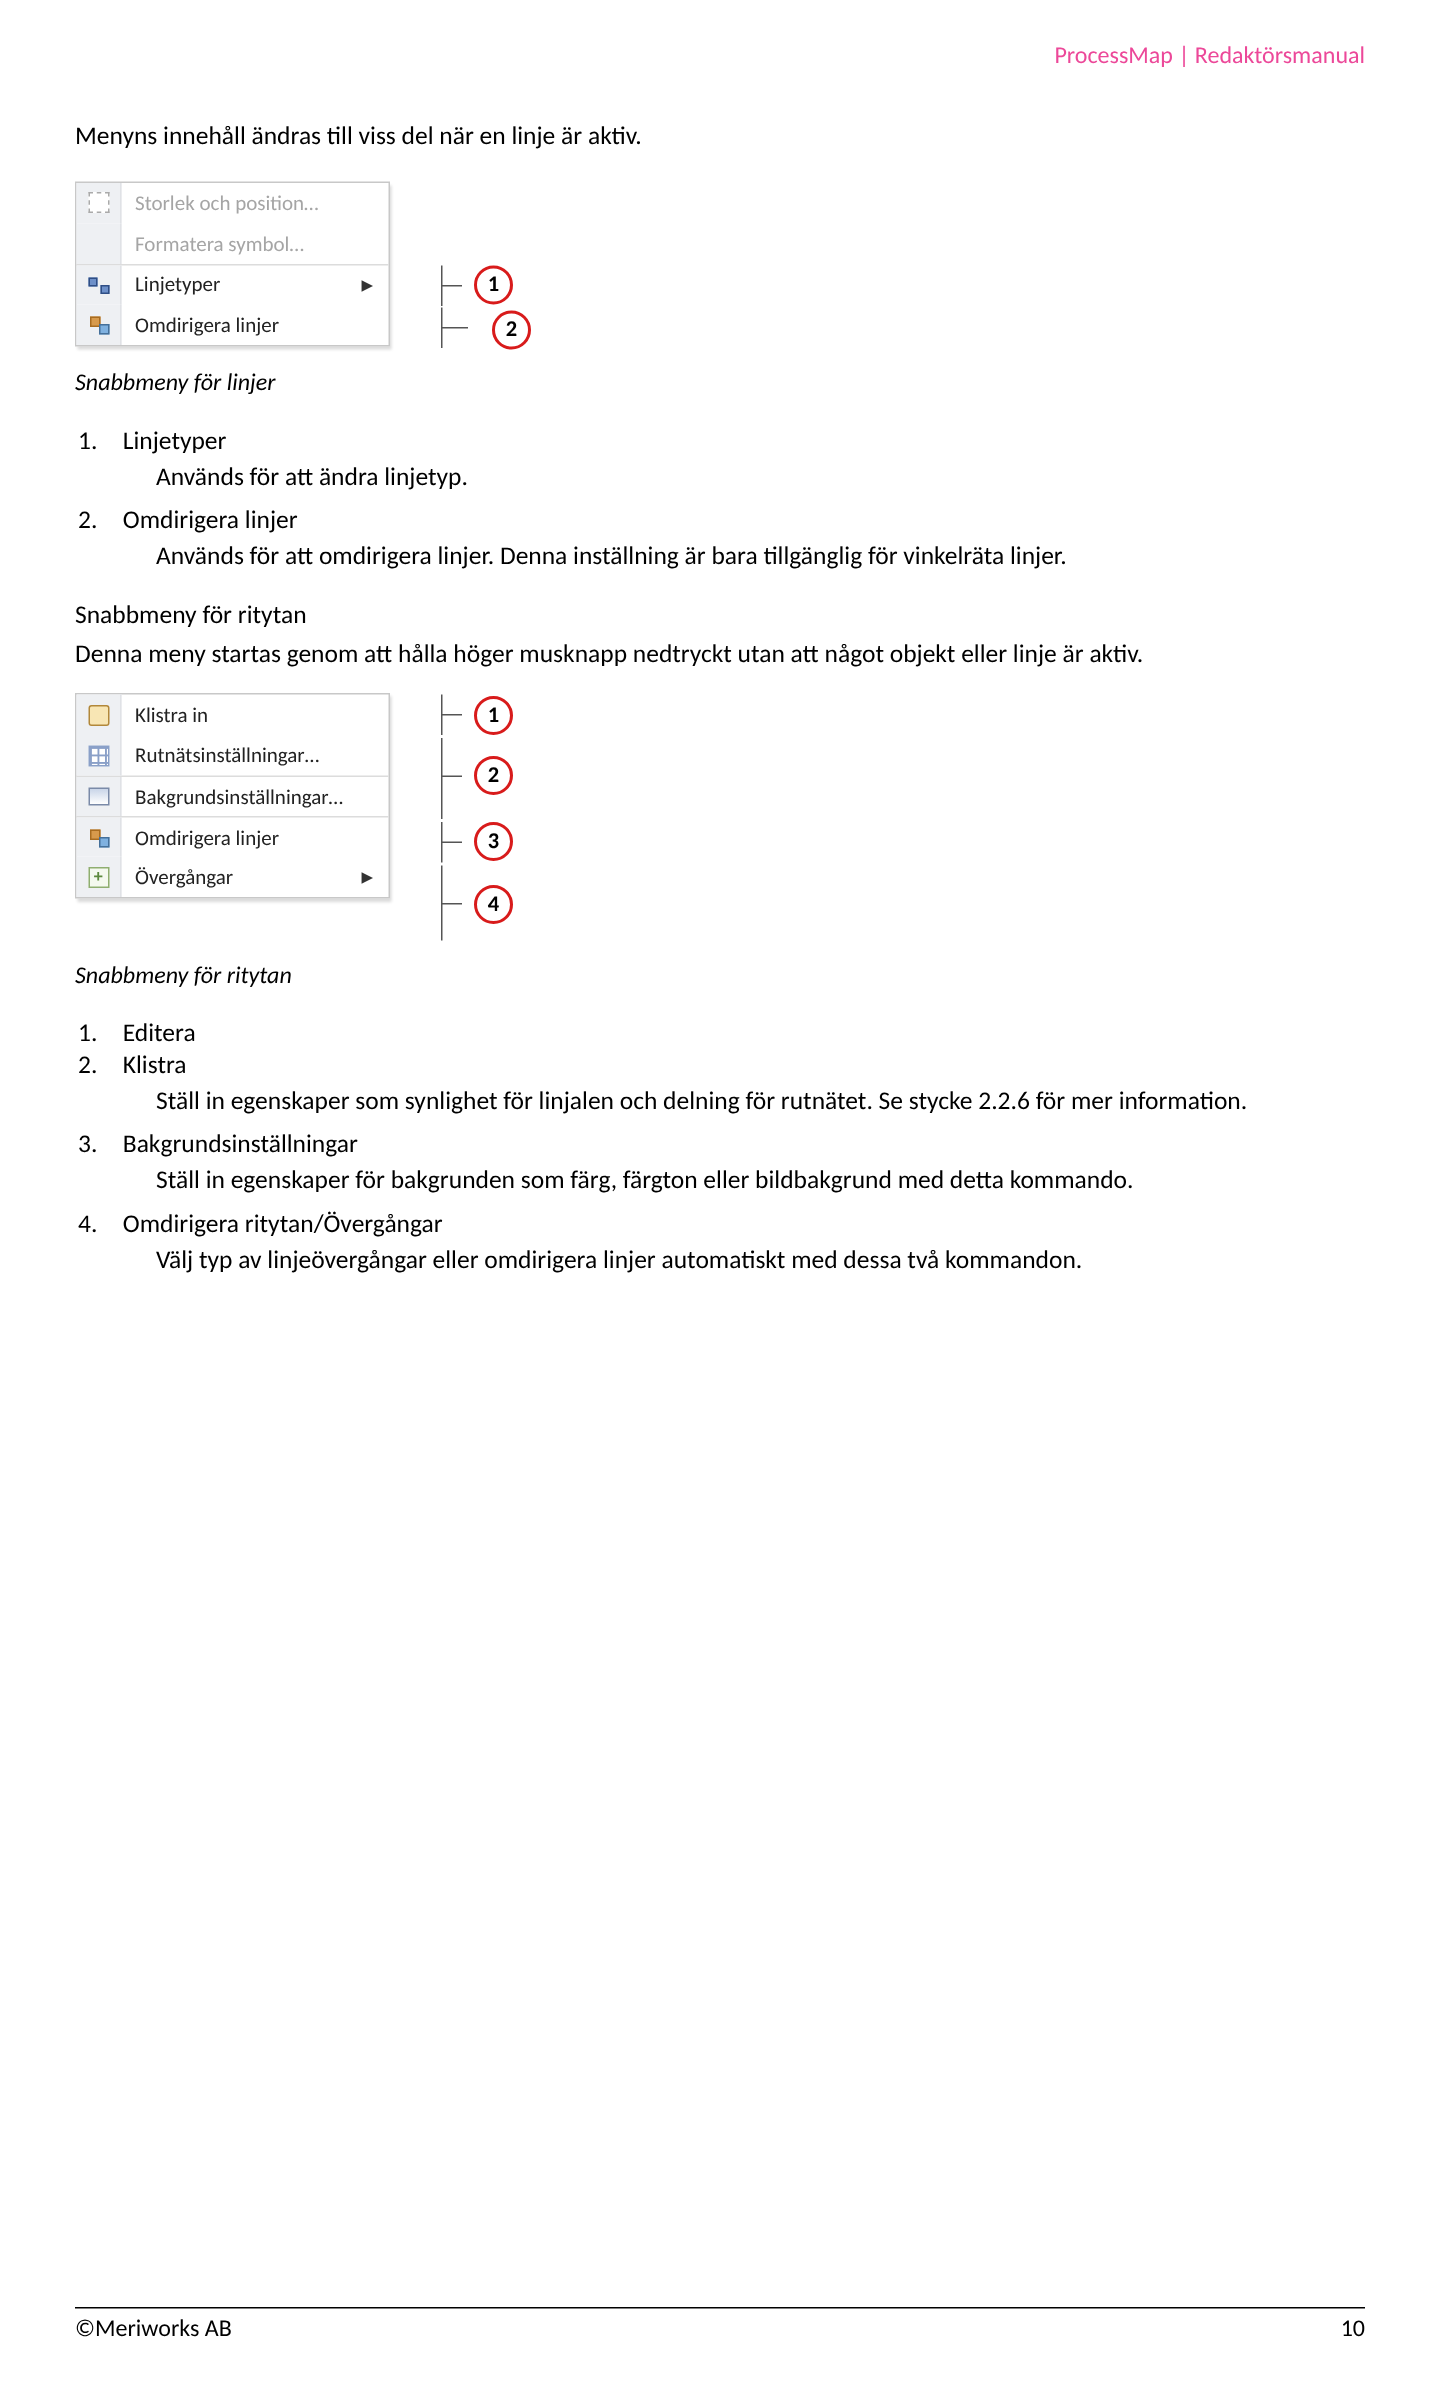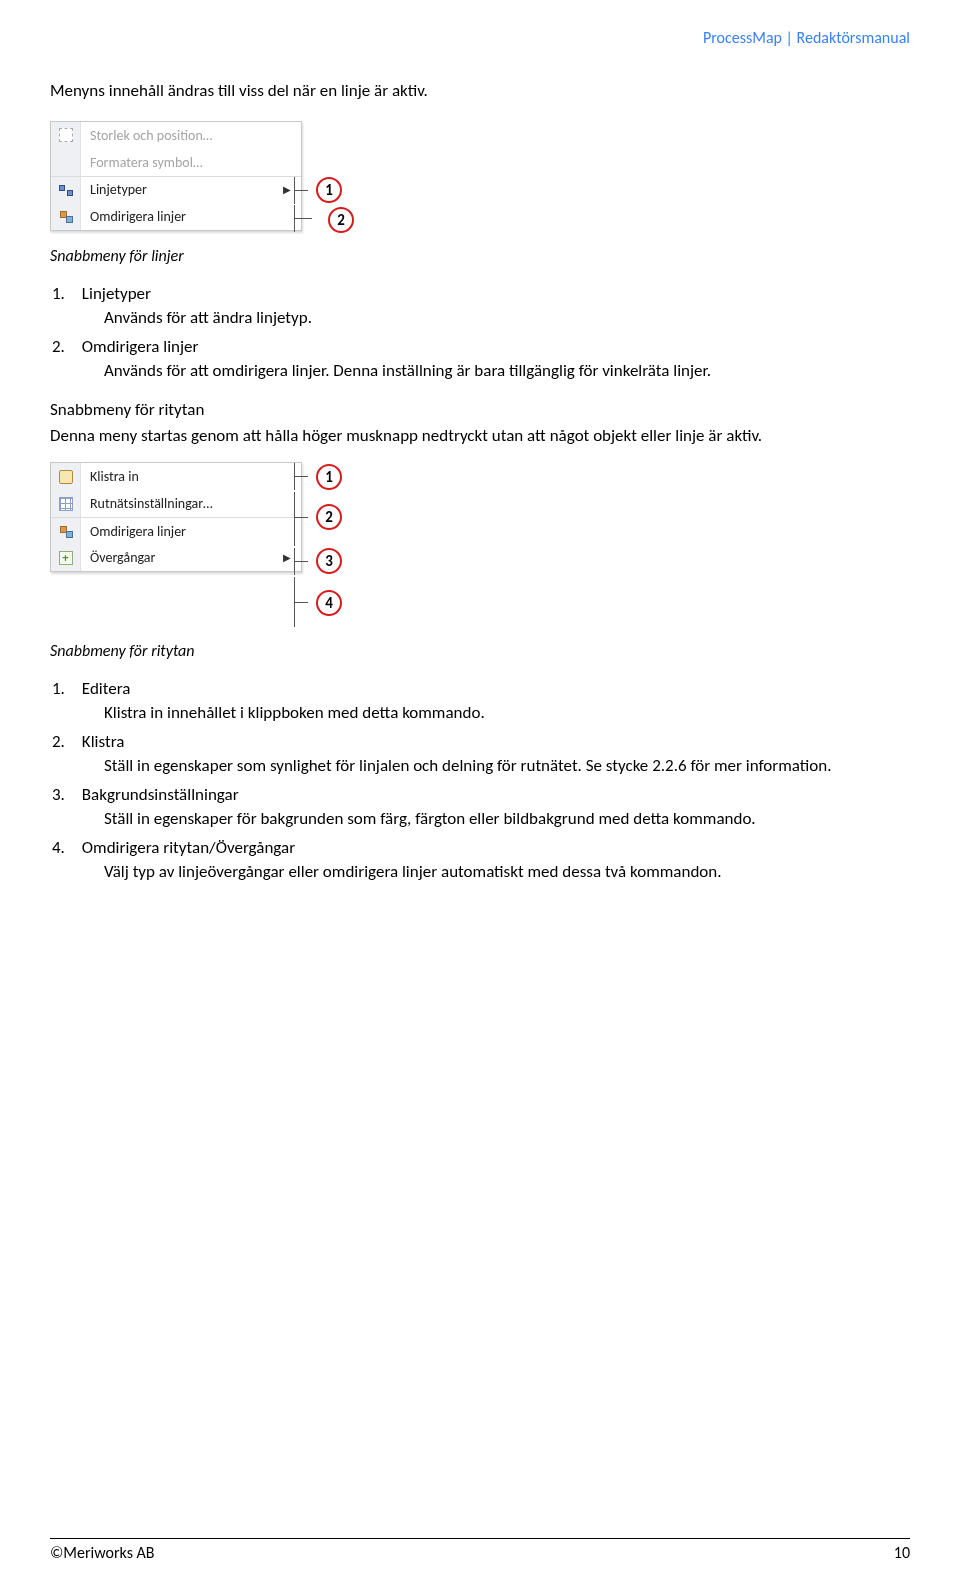--- a/index.html
+++ b/index.html
@@ -10,35 +10,35 @@
     background: #fff;
     width: 960px;
     height: 1592px;
     position: relative;
     padding: 30px 50px;
   }
   .header-right {
     position: absolute;
     top: 28px; right: 50px;
     font-size: 16px;
-    color: #3b82f6;
+    color: #ec4899;
   }
   .content { margin-top: 50px; }
   p { line-height: 1.35; }
   .intro { margin-bottom: 18px; margin-top: 12px; }
   .figure { position: relative; margin: 8px 0 6px 0; }
   .menu-box {
     border: 1px solid #c8c8c8;
     background: #fff;
     display: inline-block;
     box-shadow: 1px 2px 2px rgba(0,0,0,0.15);
   }
   .menu-item {
     display: flex; align-items: center;
-    height: 27px; width: 250px;
+    height: 27px; width: 208px;
     font-size: 14px; color: #222;
     white-space: nowrap;
   }
   .menu-item.divider { border-top: 1px solid #dcdcdc; }
   .icon-col {
     width: 30px; height: 100%;
     background: #eef0f3;
     border-right: 1px solid #e0e2e6;
     display: flex; align-items: center; justify-content: center;
     font-size: 14px;
@@ -189,20 +189,27 @@
       </div>
       <div class="menu-item">
         <div class="icon-col">
             <div class="grid-icon"></div>
           </div>
         <div class="label-col">Rutnätsinställningar…</div>
         <div class="arrow-col"></div>
       </div>
       <div class="menu-item divider">
         <div class="icon-col">
+            <div class="bg-icon"></div>
+          </div>
+        <div class="label-col">Bakgrundsinställningar…</div>
+        <div class="arrow-col"></div>
+      </div>
+      <div class="menu-item divider">
+        <div class="icon-col">
             <div class="redir-icon"></div>
           </div>
         <div class="label-col">Omdirigera linjer</div>
         <div class="arrow-col"></div>
       </div>
       <div class="menu-item">
         <div class="icon-col">
             <div class="plus-icon">+</div>
           </div>
         <div class="label-col">Övergångar</div>
@@ -227,21 +234,20 @@
       <div class="brace-arm" style="top:140px;left:-4px;width:14px;"></div>
       <div class="badge" style="top:128px;left:18px;">4</div>
     </div>
   </div>
   <p class="caption">Snabbmeny för ritytan</p>
 
   <ol class="numlist">
     <li>
       <span class="num">1.</span>
       <span>Editera</span>
-      <div class="li-body">Klistra in innehållet i klippboken med detta kommando.</div>
     </li>
     <li>
       <span class="num">2.</span>
       <span>Klistra</span>
       <div class="li-body">Ställ in egenskaper som synlighet för linjalen och delning för rutnätet. Se stycke 2.2.6 för mer information.</div>
     </li>
     <li>
       <span class="num">3.</span>
       <span>Bakgrundsinställningar</span>
       <div class="li-body">Ställ in egenskaper för bakgrunden som färg, färgton eller bildbakgrund med detta kommando.</div>

